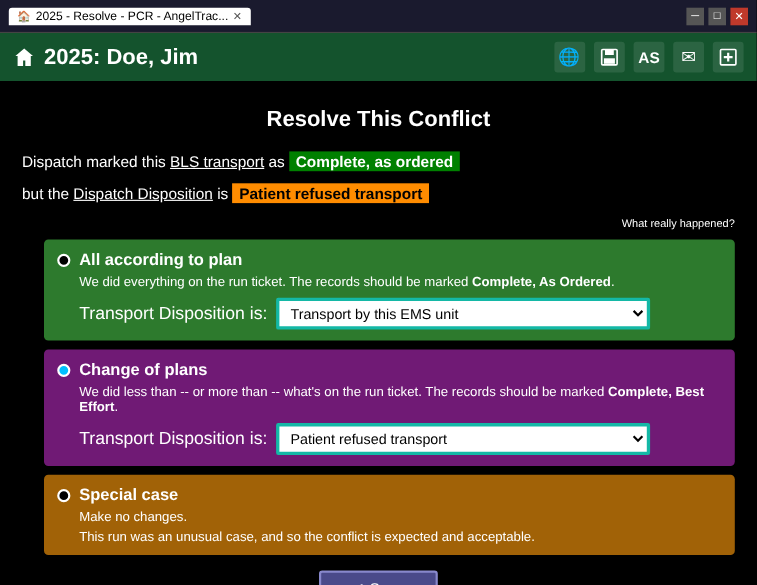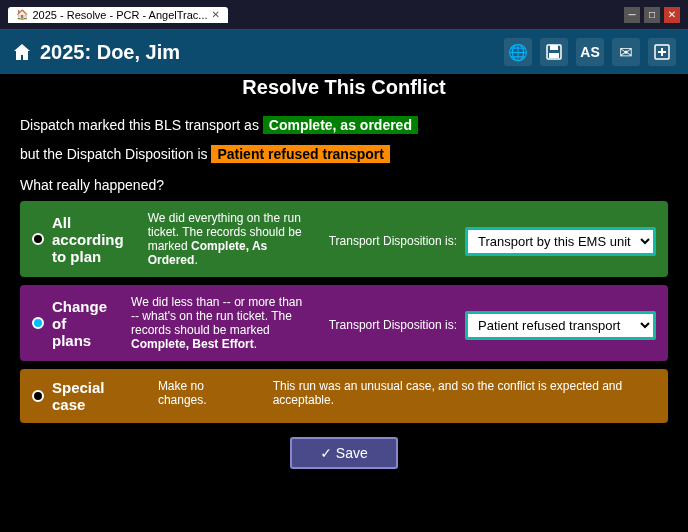--- a/index.html
+++ b/index.html
@@ -59,21 +59,21 @@
       font-size: 10px;
       color: #fff;
     }
     .win-btn.close { background: #c0392b; }
 
     
     .app-bar {
       display: flex;
       align-items: center;
       justify-content: space-between;
-      background: #0c4a6e;
+      background: #14532d;
       padding: 16px 12px;
       height: 44px;
     }
     .app-bar-title {
       display: flex;
       align-items: center;
       gap: 8px;
       color: #fff;
       font-size: 20px;
       font-weight: bold;
@@ -97,67 +97,70 @@
     }
     .app-icon.as-icon {
       font-size: 14px;
       font-weight: bold;
     }
 
     
     .main-content {
       background: #000;
       color: #fff;
-      padding: 2px 20px;
+      padding: 24px 20px;
       height: calc(532px - 30px - 44px);
       overflow-y: auto;
     }
 
     .page-title {
       text-align: center;
       font-size: 20px;
       font-weight: bold;
       margin-bottom: 16px;
       color: #fff;
     }
 
     .conflict-line {
       font-size: 14px;
       margin-bottom: 8px;
       line-height: 1.5;
     }
     .conflict-line span.underline {
+      text-decoration: underline;
     }
     .badge-green {
       background: #008000;
       color: #fff;
       padding: 1px 6px;
       font-weight: bold;
     }
     .badge-orange {
       background: #ff8c00;
       color: #000;
       padding: 1px 6px;
       font-weight: bold;
     }
 
     .question-label {
-      font-size: 14px;
+      font-size: 10px;
       margin: 12px 0 8px 0;
       color: #fff;
+      text-align: right;
     }
 
     
     .option-box {
       margin-bottom: 8px;
       padding: 10px 12px;
       border-radius: 4px;
       display: flex;
-      flex-direction: row;
+      flex-direction: column;
       gap: 4px;
+      margin-left: 20px;
     }
     .option-box.green { background: #2d7a2d; }
     .option-box.orange { background: #701a75; }
     .option-box.blue { background: #a16207; }
 
     .option-header {
       display: flex;
       align-items: center;
       gap: 8px;
     }
@@ -184,21 +187,21 @@
       margin-left: 20px;
     }
     .option-disposition-row {
       display: flex;
       align-items: center;
       gap: 8px;
       margin-left: 20px;
       margin-top: 4px;
     }
     .option-disposition-label {
-      font-size: 12px;
+      font-size: 16px;
       color: #fff;
       white-space: nowrap;
     }
     .option-select {
       flex: 1;
       max-width: 340px;
       padding: 3px 6px;
       font-size: 13px;
       border: 3px solid #14b8a6;
       background: #fff;

